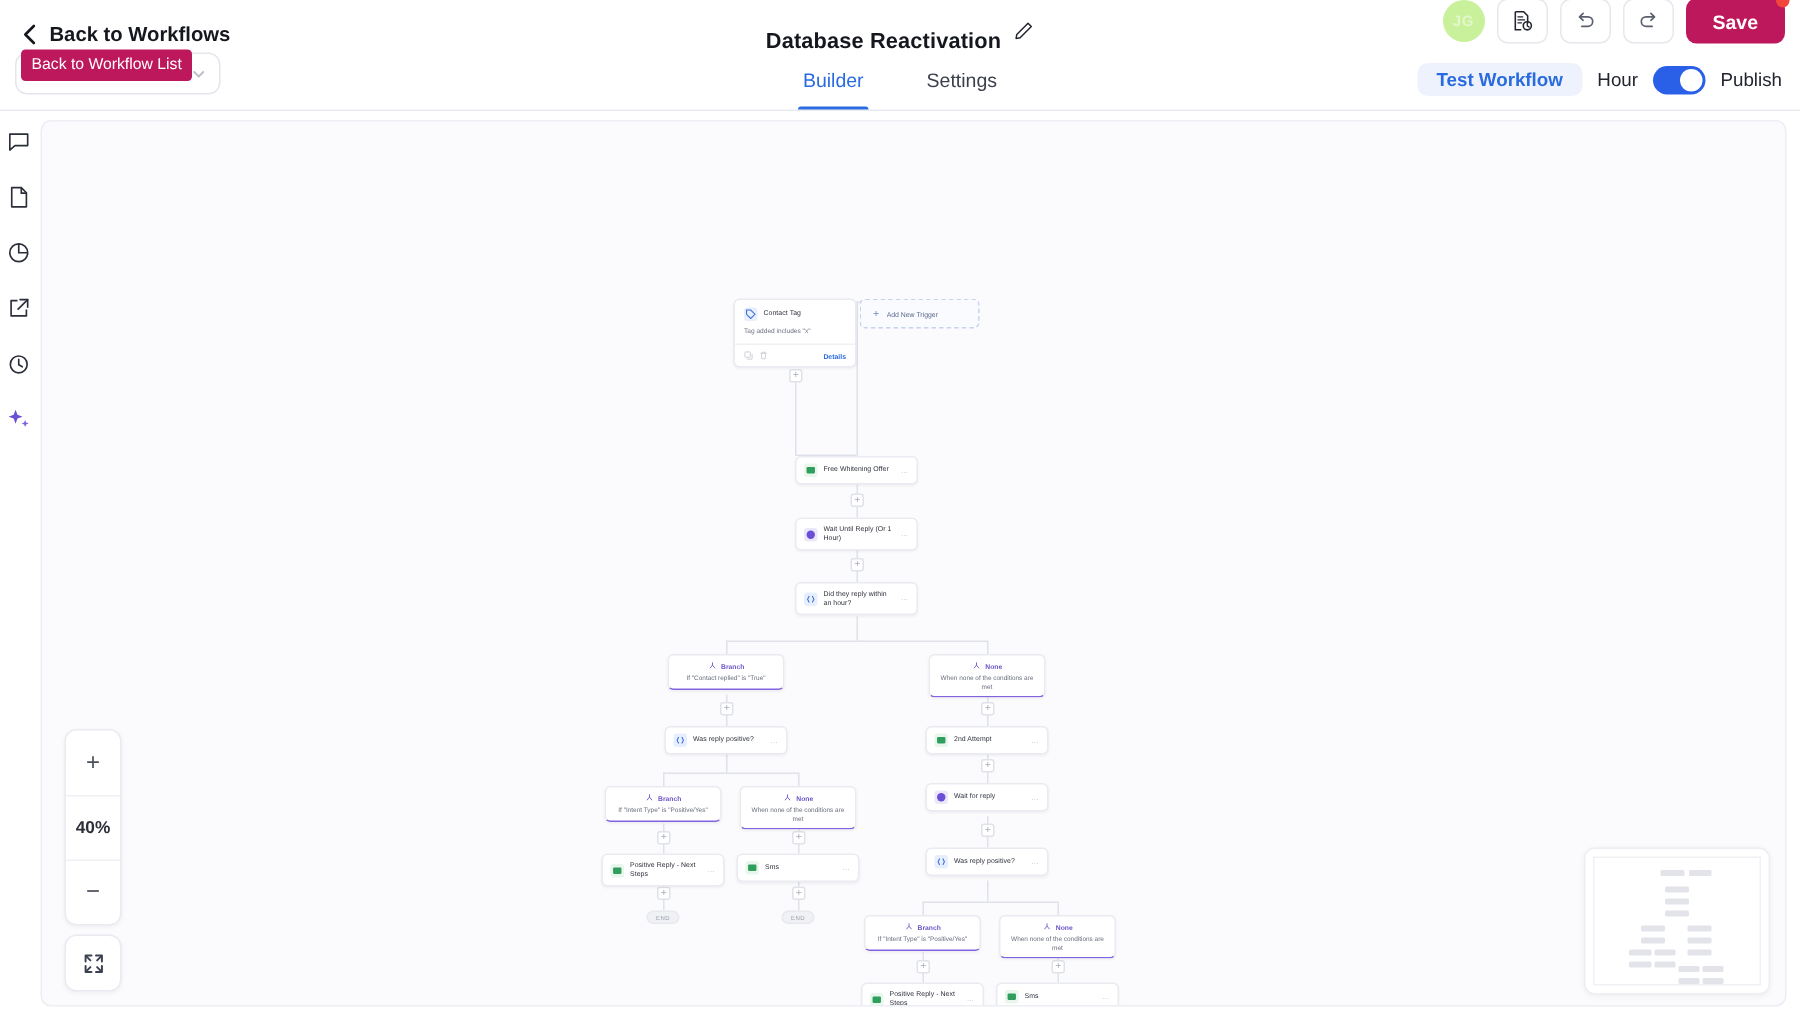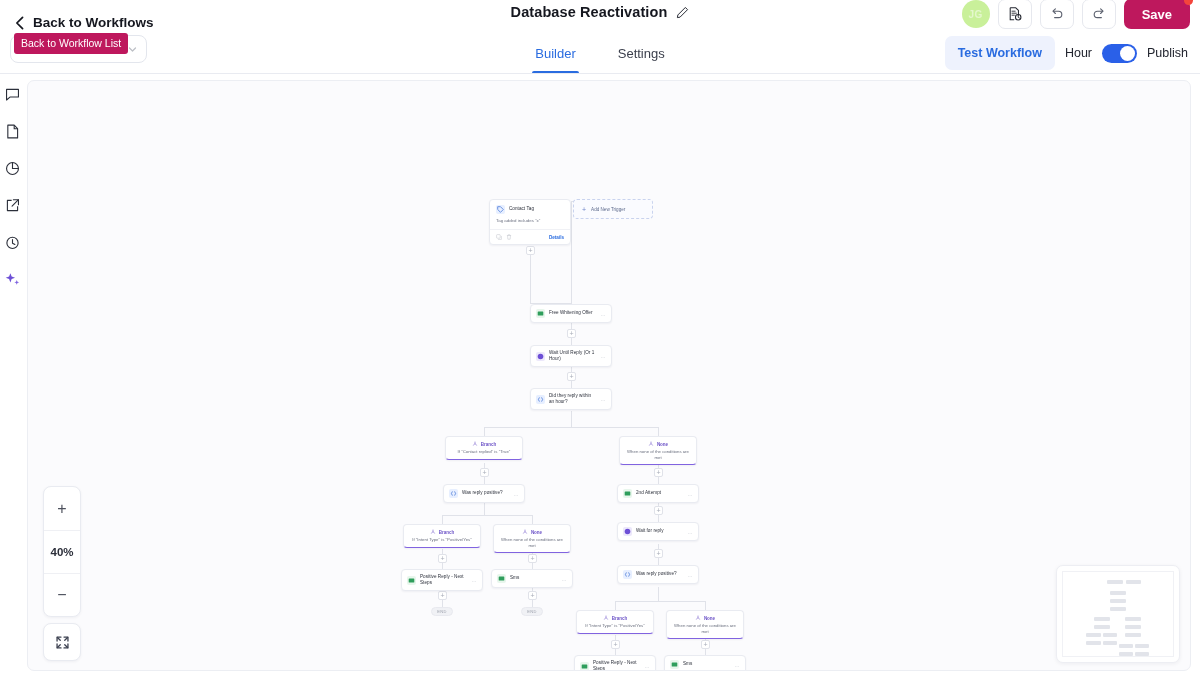--- a/index.html
+++ b/index.html
@@ -25,21 +25,21 @@
     font-size: 13.5px; font-weight: 600; color: #15171f;
     cursor: pointer;
   }
   .chev-left { width: 11px; height: 14px; display: block; }
   .topbar-title {
     position: absolute; left: 0; right: 0; top: 4px;
     display: flex; align-items: center; justify-content: center; gap: 9px;
     pointer-events: none;
   }
   .topbar-title .t {
-    font-size: 14.5px; font-weight: 600; color: #15171f; letter-spacing: .1px;
+    font-size: 14.5px; font-weight: 600; color: #15171f; letter-spacing: .1px; margin-top: 16px;
   }
   .pencil { width: 13px; height: 13px; pointer-events: auto; cursor: pointer; }
 
   .topbar-right {
     position: absolute; right: 10px; top: -1px;
     display: flex; align-items: center; gap: 8px;
   }
   .avatar {
     width: 28px; height: 28px; border-radius: 50%;
     background: #c9f09a;
@@ -109,21 +109,21 @@
   .tab.active::after {
     content: ""; position: absolute; left: -2px; right: -2px; bottom: 0;
     height: 2px; background: #2a6ce0; border-radius: 2px 2px 0 0;
   }
 
   .tabbar-right {
     position: absolute; right: 12px;
     display: flex; align-items: center; gap: 10px;
   }
   .test-btn {
-    height: 34px; padding: 0 13px; border-radius: 7px;
+    height: 22px; padding: 0 13px; border-radius: 7px;
     background: #eef2fd; color: #2a6ce0;
     font-size: 12.5px; font-weight: 600;
     display: flex; align-items: center; cursor: pointer; border: none;
     font-family: "Liberation Sans", sans-serif;
   }
   .pub-label { font-size: 12.5px; color: #22252f; }
   .toggle {
     width: 35px; height: 19px; border-radius: 10px;
     background: #2a60e8; position: relative; cursor: pointer;
   }

